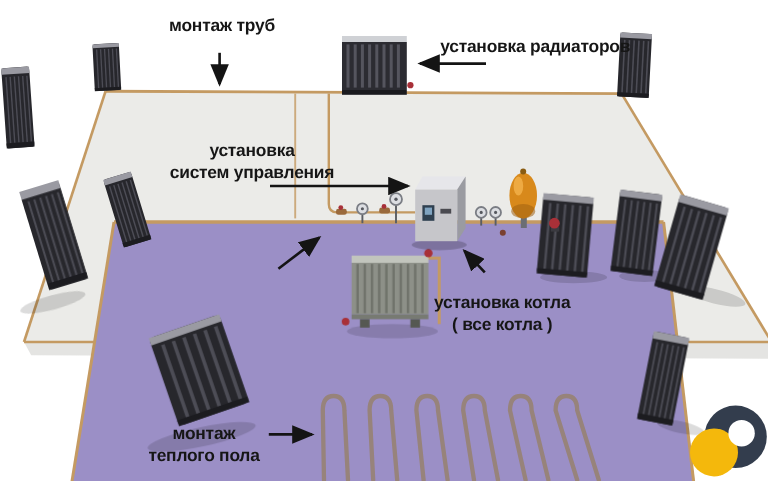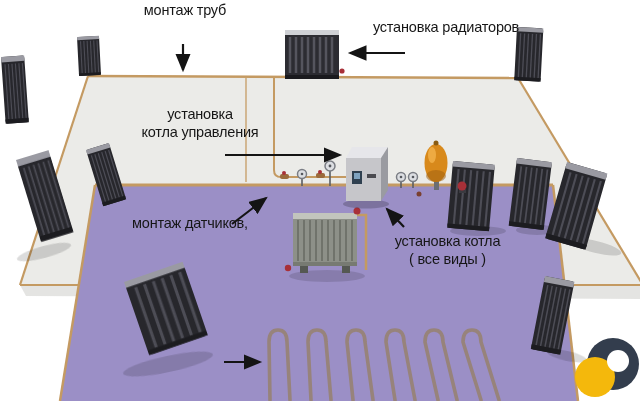--- a/index.html
+++ b/index.html
@@ -1,20 +1,20 @@
 <!DOCTYPE html>
 <html><head>
 <meta charset="utf-8">
 <style>
   html,body{margin:0;padding:0;background:#fff;}
   #stage{position:relative;width:640px;height:401px;background:#fff;overflow:hidden;
          font-family:"Liberation Sans",sans-serif;}
   #scene{position:absolute;left:0;top:0;}
-  .lbl{position:absolute;font-weight:normal;font-size:14.5px;line-height:1.26;color:#161616;
-       text-align:center;letter-spacing:-0.2px;white-space:nowrap;}
+  .lbl{position:absolute;font-weight:bold;font-size:14.5px;line-height:1.26;color:#161616;
+       text-align:center;letter-spacing:-0.2px;white-space:nowrap;margin-top:12px;}
   .lbl div{white-space:nowrap;}
 </style>
 </head>
 <body>
 
 <div id="stage">
 
 <svg id="scene" width="640" height="401" viewBox="0 0 640 401">
   <defs>
     <marker id="arrh" markerWidth="9" markerHeight="7" refX="7.5" refY="3.5" orient="auto">
@@ -181,28 +181,31 @@
 </svg>
 
 <div class="lbl" style="left:85px;top:1px;width:200px;">
   <div>монтаж труб</div>
 </div>
 
 <div class="lbl" style="left:340px;top:18px;width:212px;">
   <div>установка радиаторов</div>
 </div>
 
-<div class="lbl" style="left:100px;top:105px;width:200px;">
+<div class="lbl" style="left:110px;top:105px;width:200px;">
   <div>установка</div>
-  <div>котла управления</div>
+  <div>систем управления</div>
 </div>
 
 <div class="lbl" style="left:100px;top:214px;width:180px;">
-  <div>монтаж датчиков,</div>
-</div>
-
-<div class="lbl" style="left:365px;top:232px;width:165px;">
+</div>
+
+<div class="lbl" style="left:336px;top:232px;width:165px;">
   <div>установка котла</div>
-  <div>( все виды )</div>
-</div>
-
+  <div>( все котла )</div>
+</div>
+
+<div class="lbl" style="left:95px;top:341px;width:150px;">
+  <div>монтаж</div>
+  <div>теплого пола</div>
+</div>
 
 </div>
 
 </body></html>

